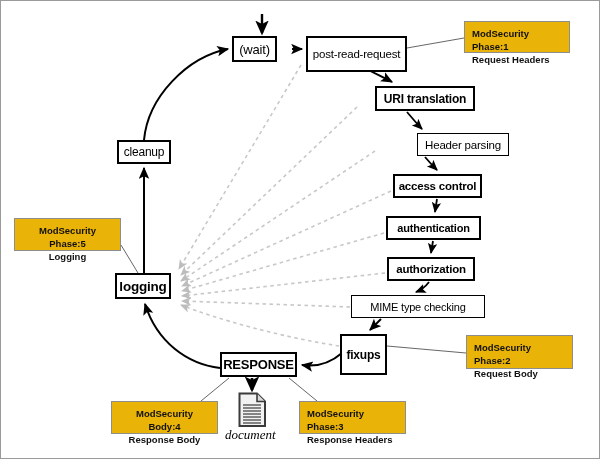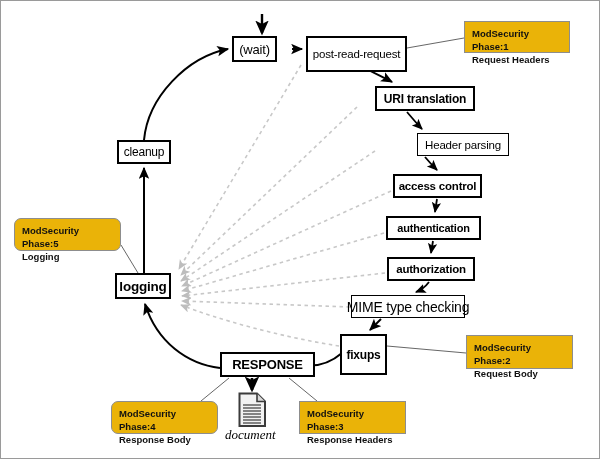--- a/index.html
+++ b/index.html
@@ -11,21 +11,21 @@
   .node{position:absolute;box-sizing:border-box;background:#fff;border:2px solid #000;
         display:flex;align-items:center;justify-content:center;
         font-family:"Liberation Sans",sans-serif;color:#000;
         white-space:nowrap;letter-spacing:-0.2px;z-index:3;}
   .node.thin{border-width:1px;}
   .node.bold{font-weight:bold;}
 
   .phase{position:absolute;box-sizing:border-box;background:#eab308;border:1px solid #8d8d8d;
          font-family:"Liberation Sans",sans-serif;font-size:9.5px;font-weight:bold;
          color:#111;line-height:13px;padding:5px 7px;z-index:4;}
-  .phase.right{text-align:left;border-radius:7px;}
+  .phase.right{text-align:center;}
 
   #doc-icon{position:absolute;z-index:3;}
   #doc-label{position:absolute;font-family:"Liberation Serif",serif;font-style:italic;
              font-weight:normal;font-size:13px;color:#000;z-index:3;}
 </style>
 </head>
 <body>
 
 <div id="canvas">
 
@@ -113,29 +113,29 @@
     </div>
 
   <div class="node bold" style="left:385px;top:215px;width:95px;height:24px;font-size:11px;">
       <span>authentication</span>
     </div>
 
   <div class="node bold" style="left:386px;top:256px;width:88px;height:24px;font-size:11.5px;">
       <span>authorization</span>
     </div>
 
-  <div class="node thin" style="left:350px;top:294px;width:114px;height:23px;font-size:14px;">
+  <div class="node thin" style="left:350px;top:294px;width:134px;height:23px;font-size:11px;">
       <span>MIME type checking</span>
     </div>
 
   <div class="node bold" style="left:339px;top:333px;width:47px;height:41px;font-size:12px;">
       <span>fixups</span>
     </div>
 
-  <div class="node bold" style="left:219px;top:351px;width:95px;height:25px;font-size:13px;">
+  <div class="node bold" style="left:219px;top:351px;width:77px;height:25px;font-size:13px;">
       <span>RESPONSE</span>
     </div>
 
   <div class="node bold" style="left:114px;top:272px;width:56px;height:26px;font-size:13.5px;">
       <span>logging</span>
     </div>
 
   <div class="node" style="left:116px;top:139px;width:54px;height:24px;font-size:12px;">
       <span>cleanup</span>
     </div>
@@ -149,21 +149,21 @@
     <div>ModSecurity Phase:2</div>
     <div>Request Body</div>
   </div>
 
   <div class="phase" style="left:298px;top:400px;width:107px;height:33px;">
     <div>ModSecurity Phase:3</div>
     <div>Response Headers</div>
   </div>
 
   <div class="phase right" style="left:110px;top:400px;width:107px;height:33px;">
-    <div>ModSecurity Phase:4</div>
+    <div>ModSecurity Body:4</div>
     <div>Response Body</div>
   </div>
 
   <div class="phase right" style="left:13px;top:217px;width:107px;height:33px;">
     <div>ModSecurity Phase:5</div>
     <div>Logging</div>
   </div>
 
   <svg id="doc-icon" style="left:237px;top:391px;" width="29" height="36" viewBox="0 0 29 36">
     <path d="M1.5,1.5 L19,1.5 L27,9.5 L27,34 L1.5,34 Z" fill="#f2f2f2" stroke="#3b3b3b" stroke-width="2"></path>

